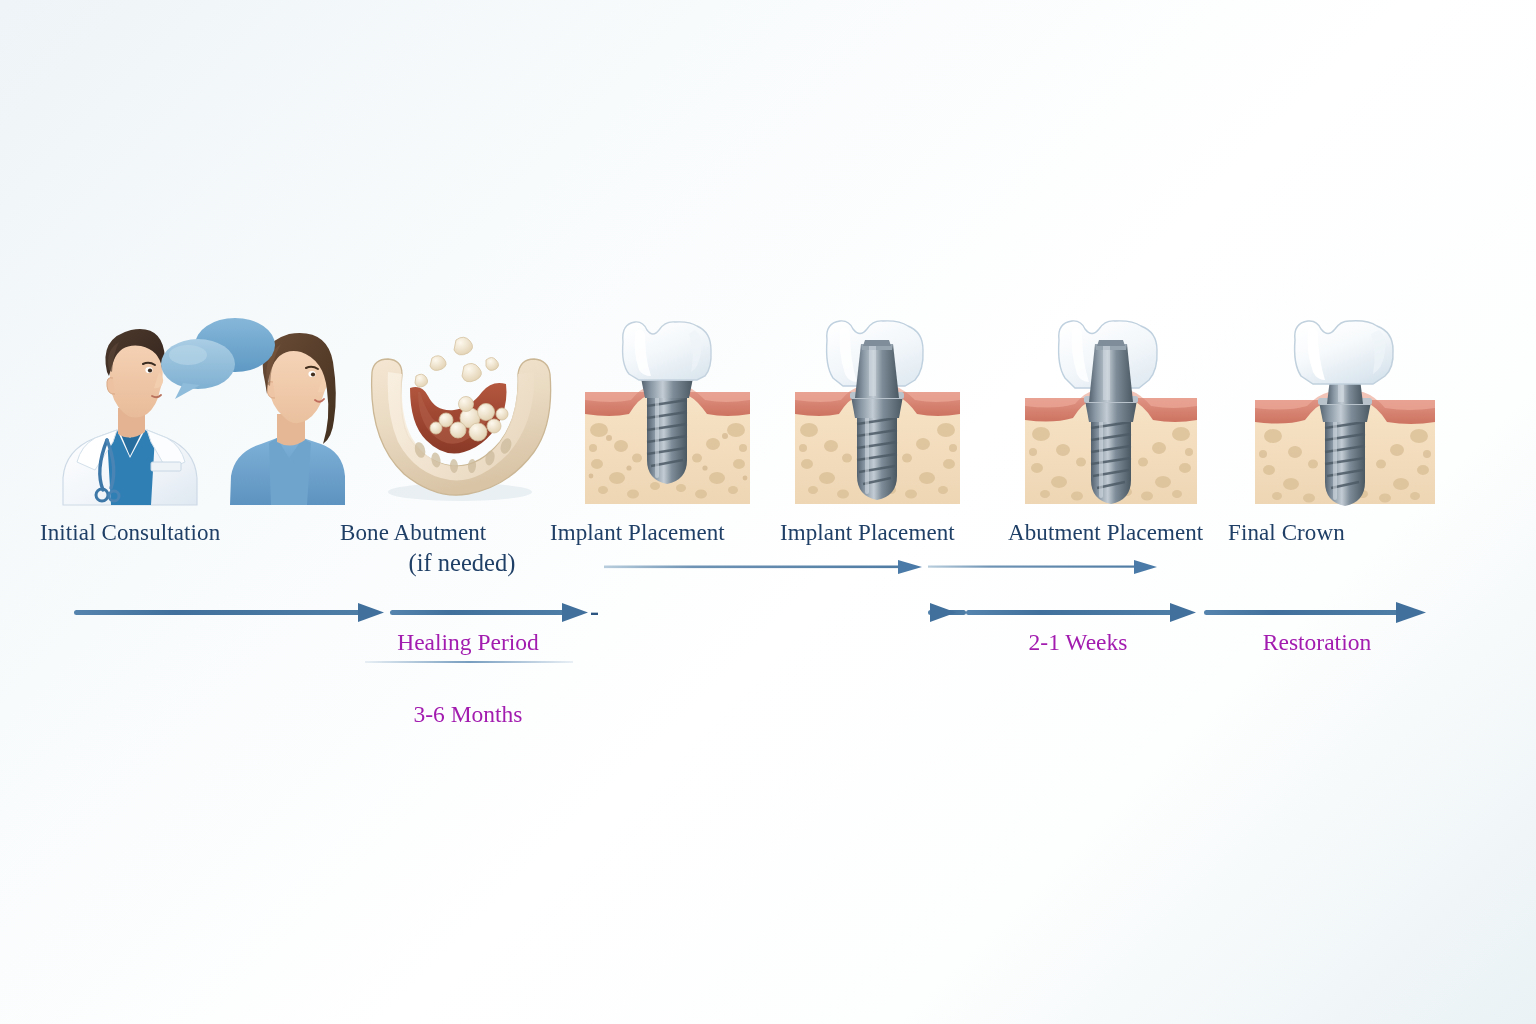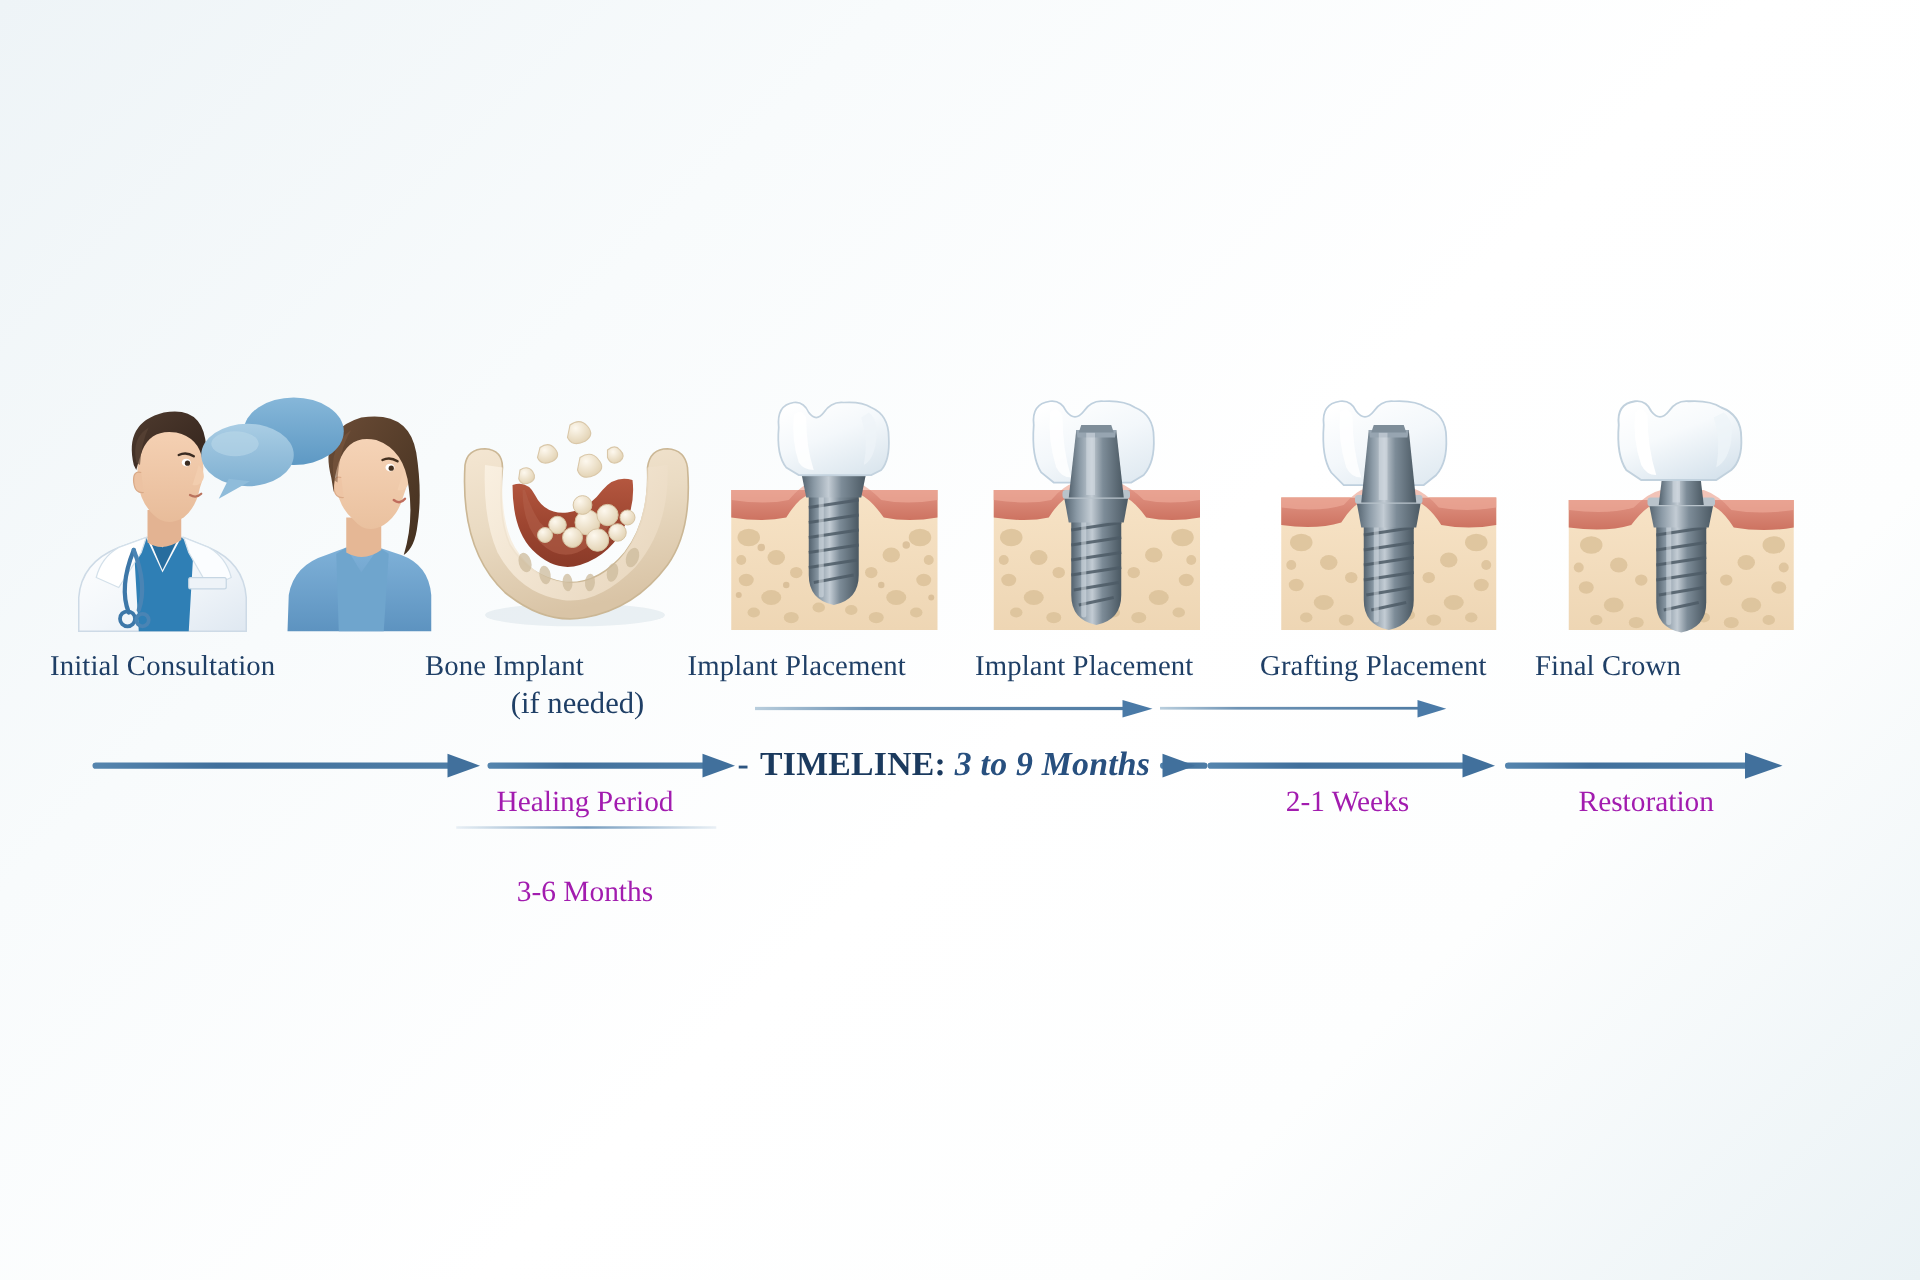--- a/index.html
+++ b/index.html
@@ -526,28 +526,28 @@
         <path d="M40 22 Q38 5 53 3 Q62 2 66 11 Q73 20 80 11 Q86 2 96 3 Q113 2 122 8 Q138 14 138 32
                  Q139 50 130 58 L118 66 L58 66 L46 58 Q38 46 40 22 Z" fill="url(#crownF)" stroke="#c1d1dd" stroke-width="1.5"></path>
         <path d="M53 12 Q51 34 58 54 Q62 62 70 62 Q63 40 63 14 Q58 6 53 12 Z" fill="#ffffff"></path>
         <path d="M116 16 Q122 34 118 56 Q128 50 130 34 Q132 18 124 12 Z" fill="#eef4f8" opacity=".75"></path>
       </g>
     </svg>
   </div>
 
   <div class="step-label" style="left:40px; top:518px; width:320px;">Initial Consultation</div>
 
-  <div class="step-label" style="left:340px; top:518px; width:244px;">Bone Implant</div>
+  <div class="step-label" style="left:340px; top:518px; width:244px;">Bone Abutment</div>
   <div class="step-sub" style="left:340px; top:548px; width:244px;">(if needed)</div>
 
   <div class="step-label" style="left:550px; top:518px; width:238px;">Implant Placement</div>
 
   <div class="step-label" style="left:780px; top:518px; width:238px;">Implant Placement</div>
 
-  <div class="step-label" style="left:1008px; top:518px; width:254px;">Grafting Placement</div>
+  <div class="step-label" style="left:1008px; top:518px; width:254px;">Abutment Placement</div>
 
   <div class="step-label" style="left:1228px; top:518px; width:236px;">Final Crown</div>
 
   <svg class="arrow-layer">
     <defs>
       <linearGradient id="mainArrowG" x1="0" y1="0" x2="1" y2="0">
         <stop offset="0" stop-color="#5585ae"></stop>
         <stop offset="0.35" stop-color="#41709c"></stop>
         <stop offset="1" stop-color="#4e7da6"></stop>
       </linearGradient>
@@ -588,23 +588,20 @@
     </g>
 
     <g>
       <rect x="1204" y="610" width="196" height="5" rx="2.5" fill="url(#mainArrowG)"></rect>
       <path d="M1396 602 L1426 612.5 L1396 623 Z" fill="#41709c"></path>
     </g>
   </svg>
 
   <div class="tl-dash" style="left:590px; top:596px;">-</div>
 
-  <div class="tl-text" style="left:608px; top:596px;">
-    <span>TIMELINE:</span><span> </span><span class="ital">3 to 9 Months</span>
-  </div>
 
   <div class="phase-cap" style="left:348px; top:628px; width:240px;">Healing Period</div>
   <div class="divider" style="left:365px; top:661px; width:208px;"></div>
   <div class="phase-cap" style="left:348px; top:668px; width:240px;margin-top:32px;">3-6 Months</div>
 
   <div class="phase-cap" style="left:960px; top:628px; width:236px;">2-1 Weeks</div>
 
   <div class="phase-cap" style="left:1198px; top:628px; width:238px;">Restoration</div>
 
 </div>

